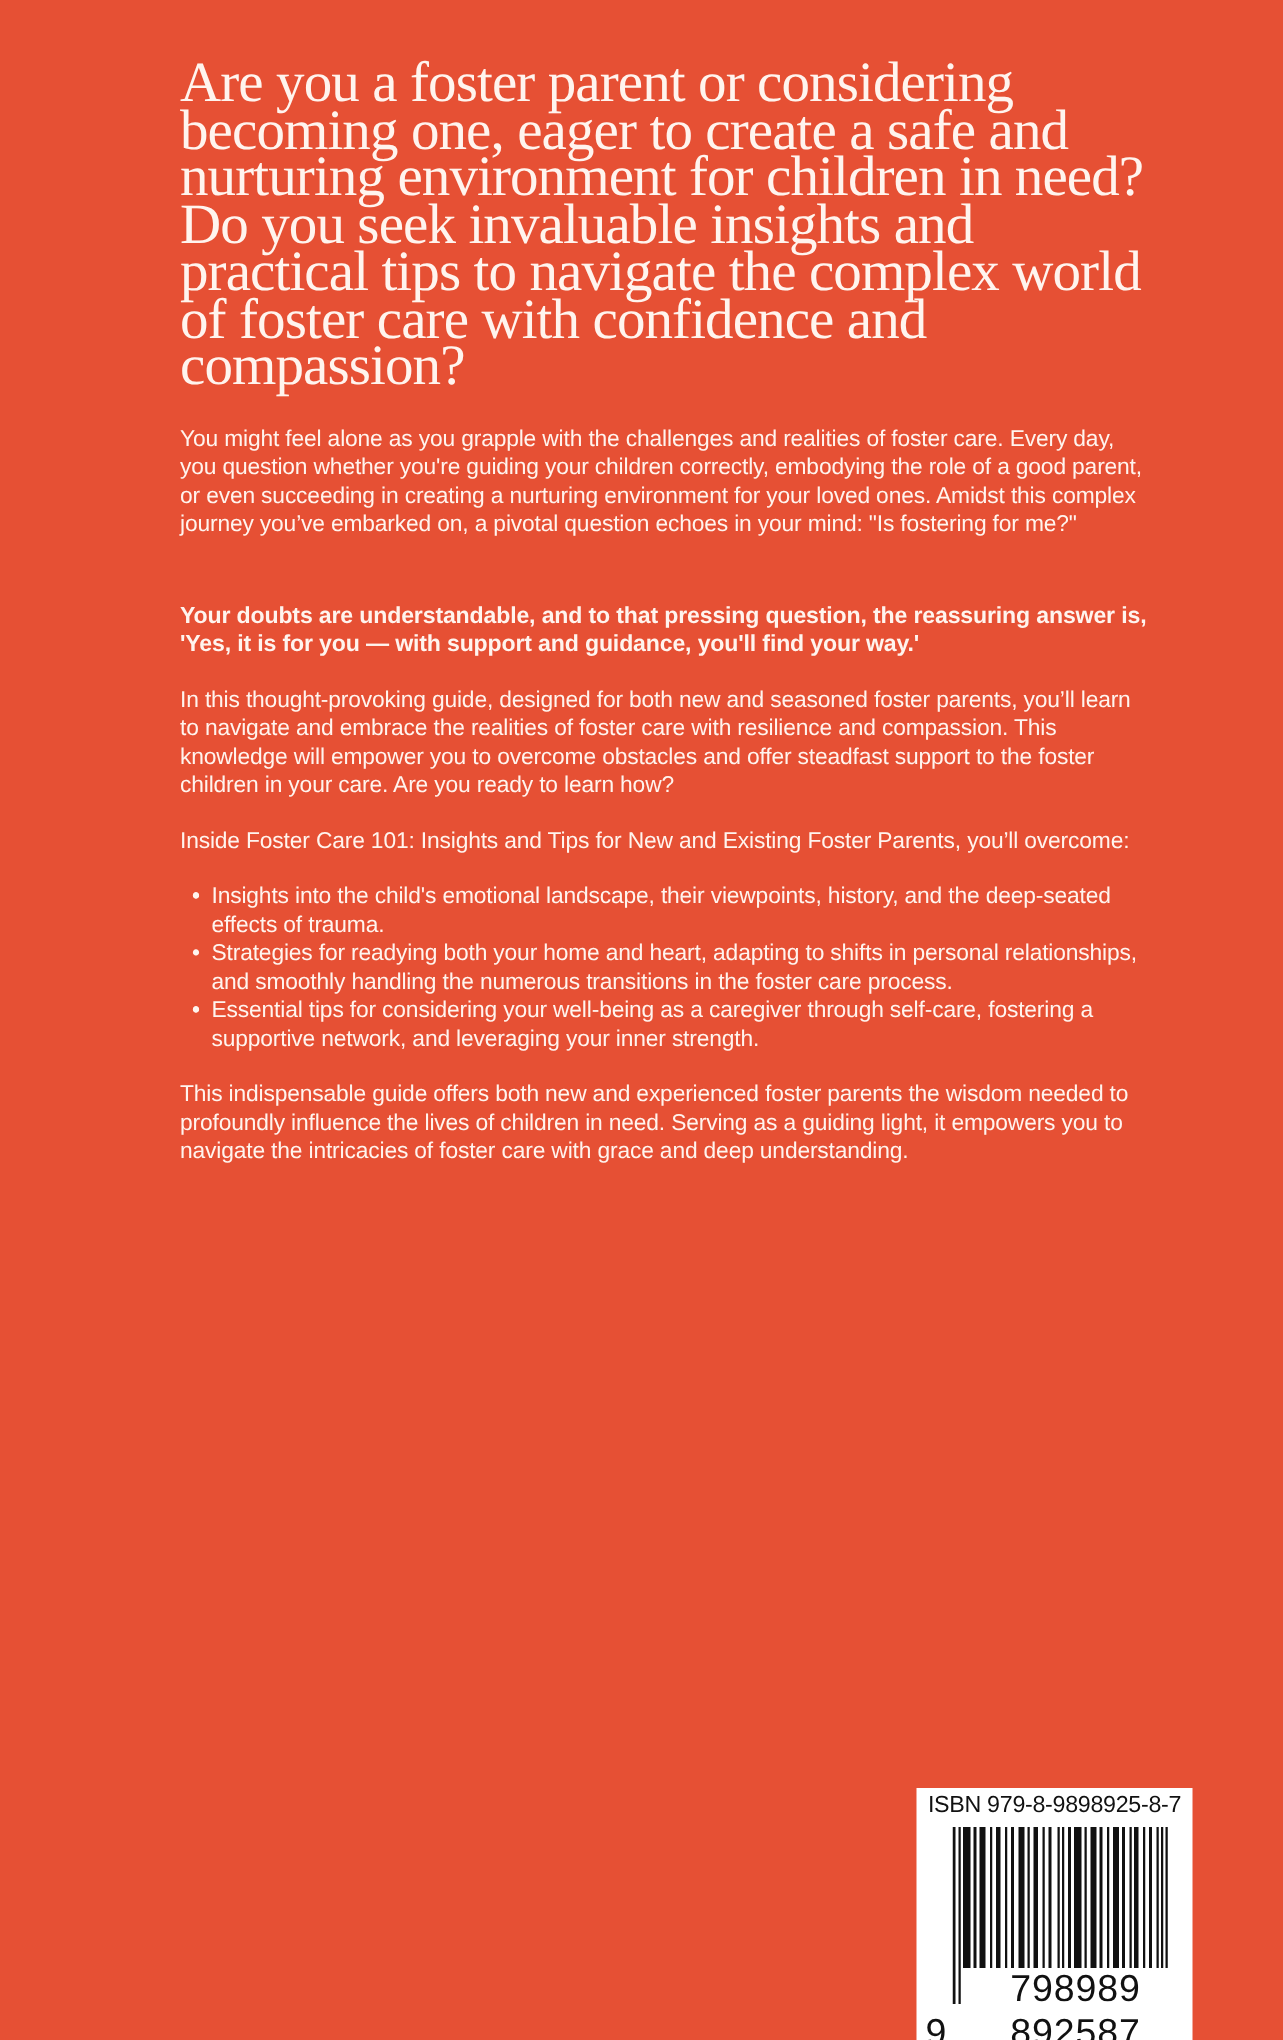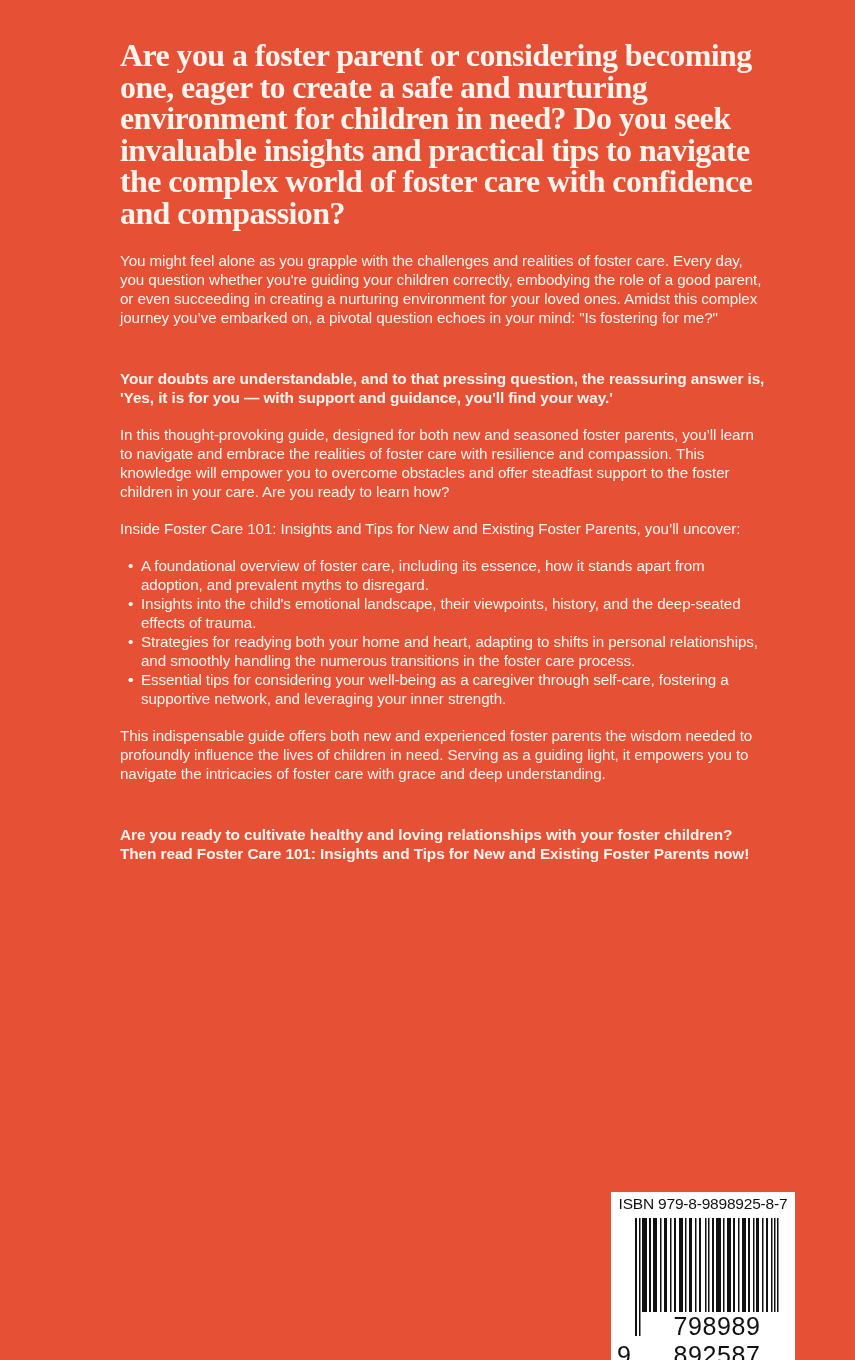--- a/index.html
+++ b/index.html
@@ -11,25 +11,25 @@
     overflow: hidden;
     font-family: "Liberation Sans", "DejaVu Sans", sans-serif;
   }
   .content {
     position: absolute;
     left: 120px; top: 40px;
     width: 650px;
   }
   .headline {
     font-family: "Liberation Serif", "DejaVu Serif", serif;
-    font-size: 32px;
+    font-size: 38px;
     line-height: 31.5px;
     letter-spacing: -0.6px;
     margin: 0 0 22px 0;
-    font-weight: bold;
+    font-weight: normal;
   }
   p.body {
     font-size: 15.2px;
     line-height: 19px;
     margin: 0 0 18px 0;
     letter-spacing: -0.1px;
   }
   p.bold { font-weight: bold; font-size: 15.4px; margin-top: 42px; }
   ul.bullets {
     list-style: none;
@@ -76,32 +76,31 @@
 </style>
 </head>
 <body>
 
 <div class="content">
   <h1 class="headline">Are you a foster parent or considering becoming one, eager to create a safe and nurturing environment for children in need? Do you seek invaluable insights and practical tips to navigate the complex world of foster care with confidence and compassion?</h1>
 
   <p class="body">You might feel alone as you grapple with the challenges and realities of foster care. Every day, you question whether you're guiding your children correctly, embodying the role of a good parent, or even succeeding in creating a nurturing environment for your loved ones. Amidst this complex journey you’ve embarked on, a pivotal question echoes in your mind: "Is fostering for me?"</p>
   <p class="body bold">Your doubts are understandable, and to that pressing question, the reassuring answer is, 'Yes, it is for you — with support and guidance, you'll find your way.'</p>
   <p class="body">In this thought-provoking guide, designed for both new and seasoned foster parents, you’ll learn to navigate and embrace the realities of foster care with resilience and compassion. This knowledge will empower you to overcome obstacles and offer steadfast support to the foster children in your care. Are you ready to learn how?</p>
-  <p class="body">Inside Foster Care 101: Insights and Tips for New and Existing Foster Parents, you’ll uncover:</p>
+  <p class="body">Inside Foster Care 101: Insights and Tips for New and Existing Foster Parents, you’ll overcome:</p>
 
   <ul class="bullets">
-    <li><span class="dot">•</span><span>A foundational overview of foster care, including its essence, how it stands apart from adoption, and prevalent myths to disregard.</span></li>
+    <li><span class="dot">•</span></li>
     <li><span class="dot">•</span><span>Insights into the child's emotional landscape, their viewpoints, history, and the deep-seated effects of trauma.</span></li>
     <li><span class="dot">•</span><span>Strategies for readying both your home and heart, adapting to shifts in personal relationships, and smoothly handling the numerous transitions in the foster care process.</span></li>
     <li><span class="dot">•</span></li>
     <li><span class="dot">•</span><span>Essential tips for considering your well-being as a caregiver through self-care, fostering a supportive network, and leveraging your inner strength.</span></li>
   </ul>
 
   <p class="body">This indispensable guide offers both new and experienced foster parents the wisdom needed to profoundly influence the lives of children in need. Serving as a guiding light, it empowers you to navigate the intricacies of foster care with grace and deep understanding.</p>
-  <p class="body bold">Are you ready to cultivate healthy and loving relationships with your foster children? Then read Foster Care 101: Insights and Tips for New and Existing Foster Parents now!</p>
 </div>
 
 <div class="barcode-box">
   <div class="isbn-label">ISBN 979-8-9898925-8-7</div>
   <svg class="bars" viewBox="0 0 160 118" preserveAspectRatio="none">
     <g fill="#111">
       <rect x="0" y="0" width="2" height="118"></rect>
       <rect x="4" y="0" width="1.5" height="118"></rect>
       <rect x="7" y="0" width="5" height="96"></rect>
       <rect x="14" y="0" width="2" height="96"></rect>

